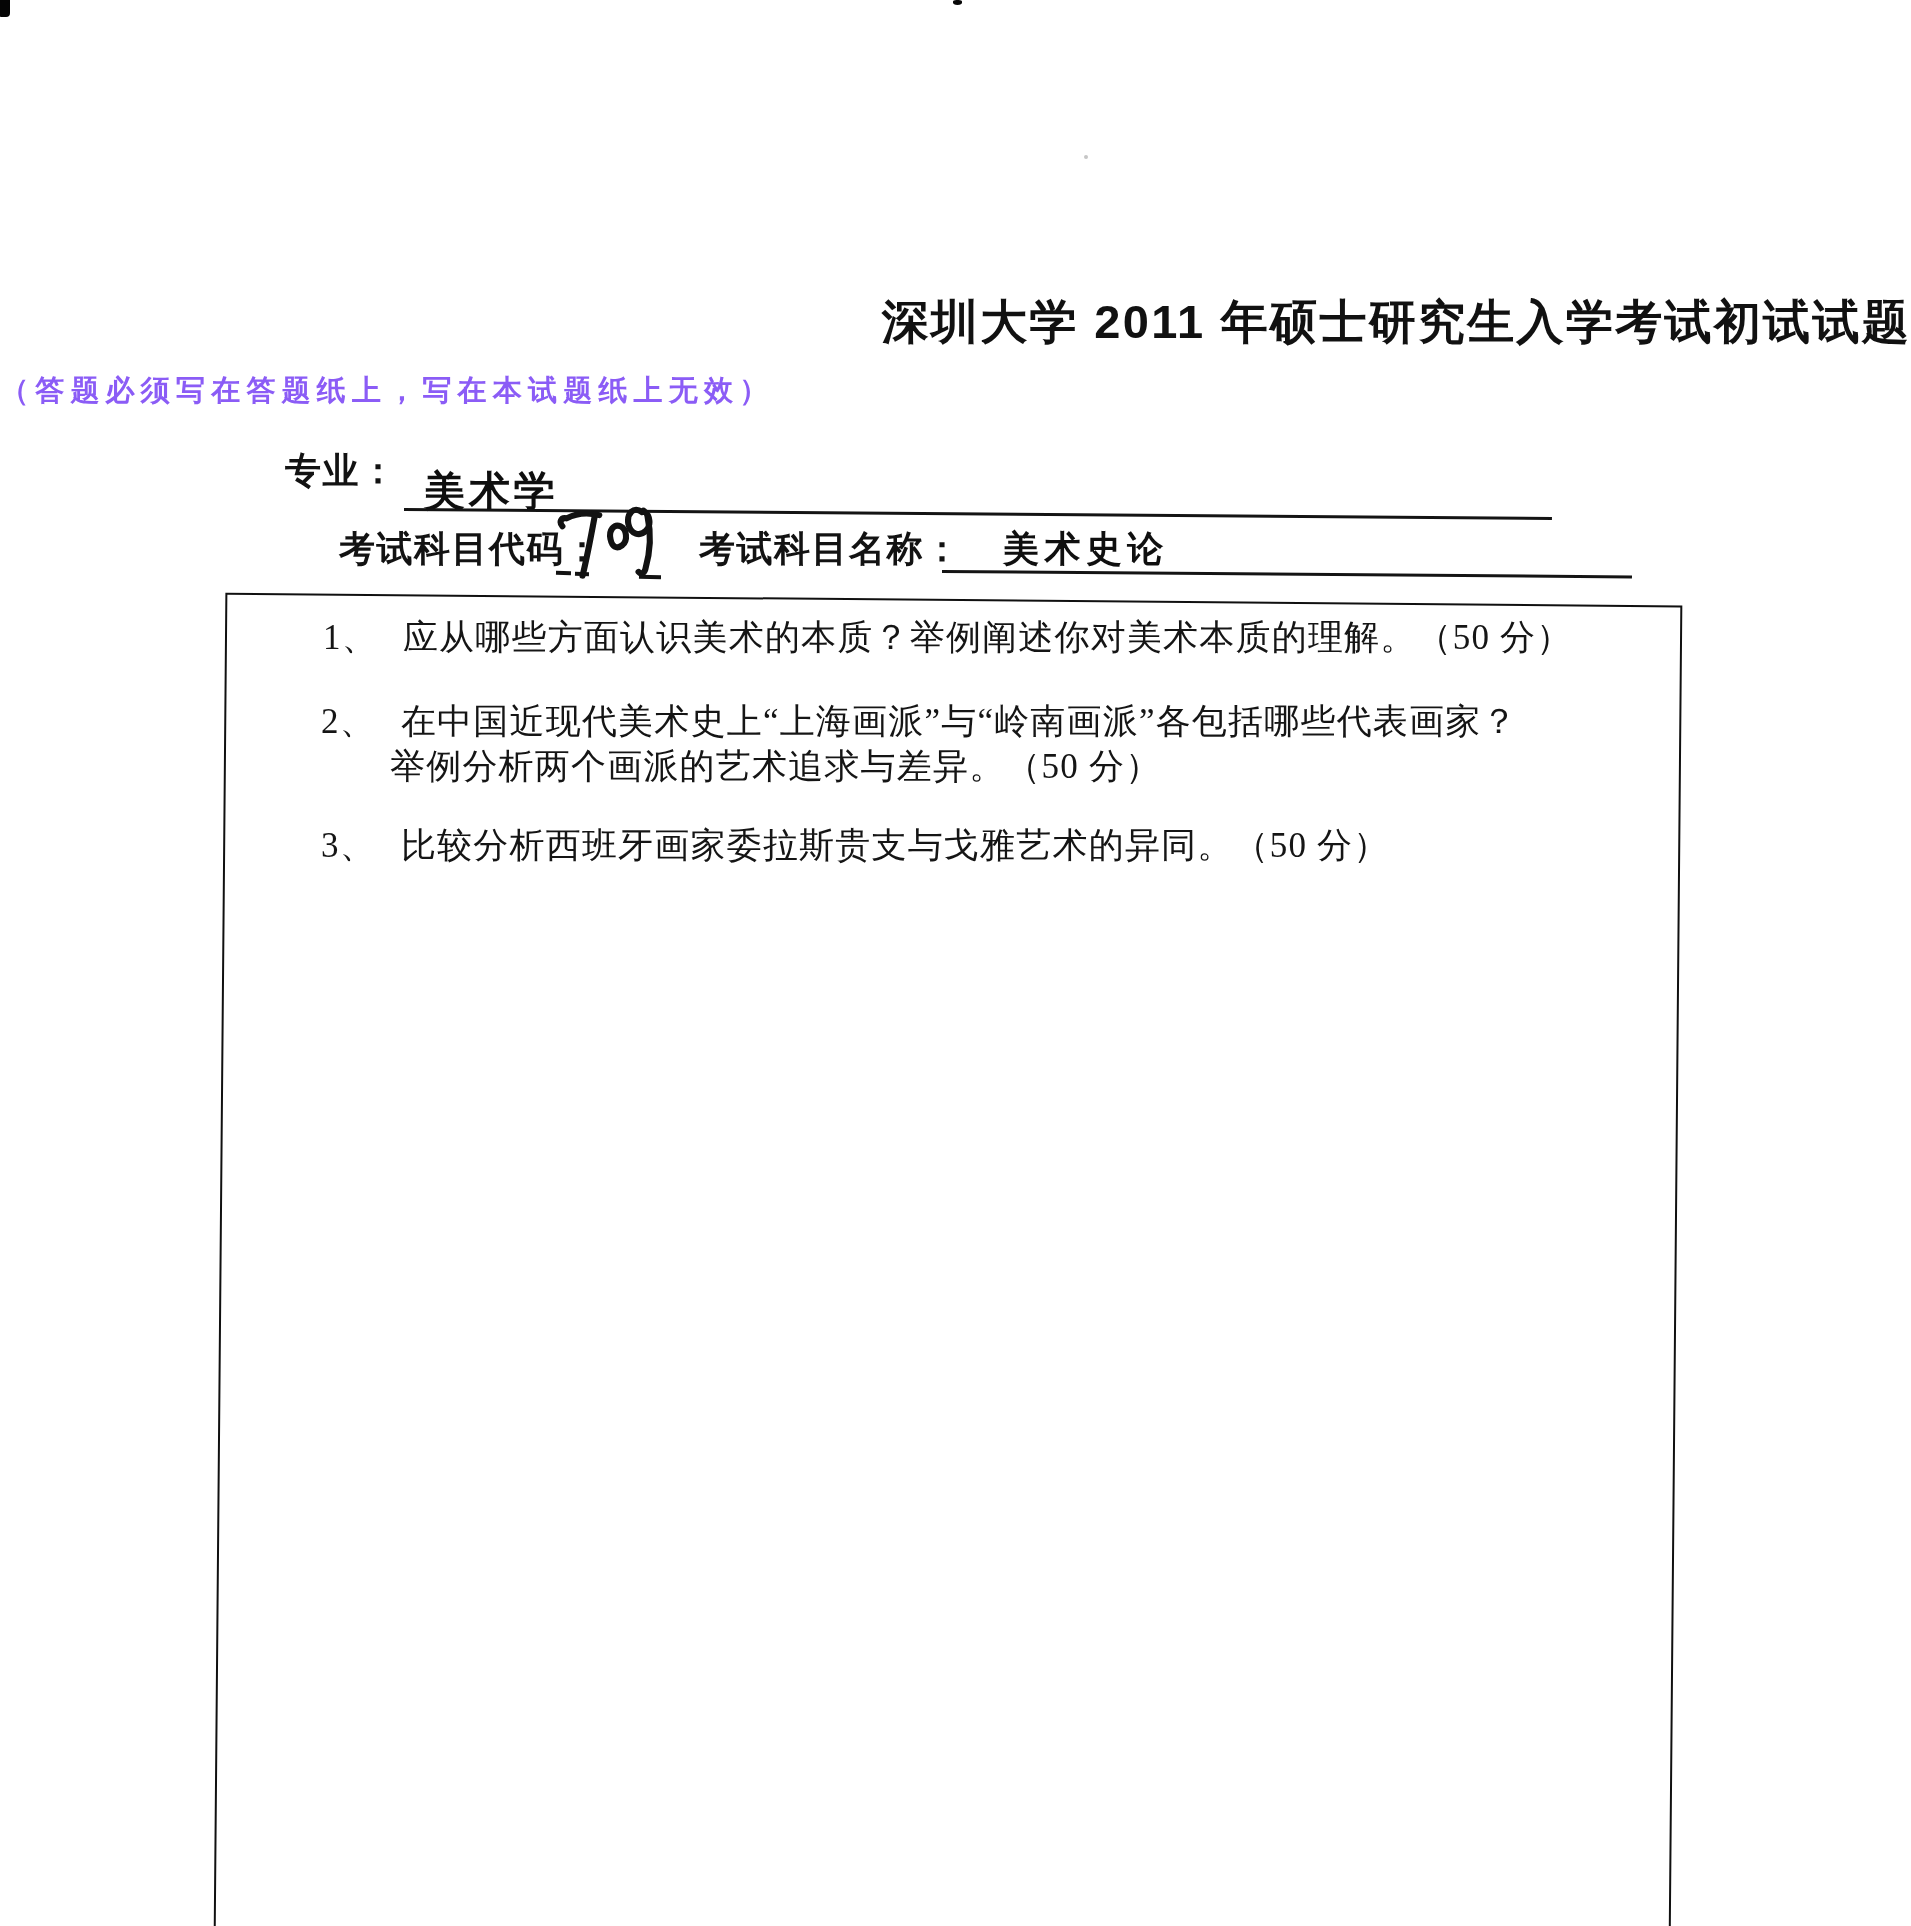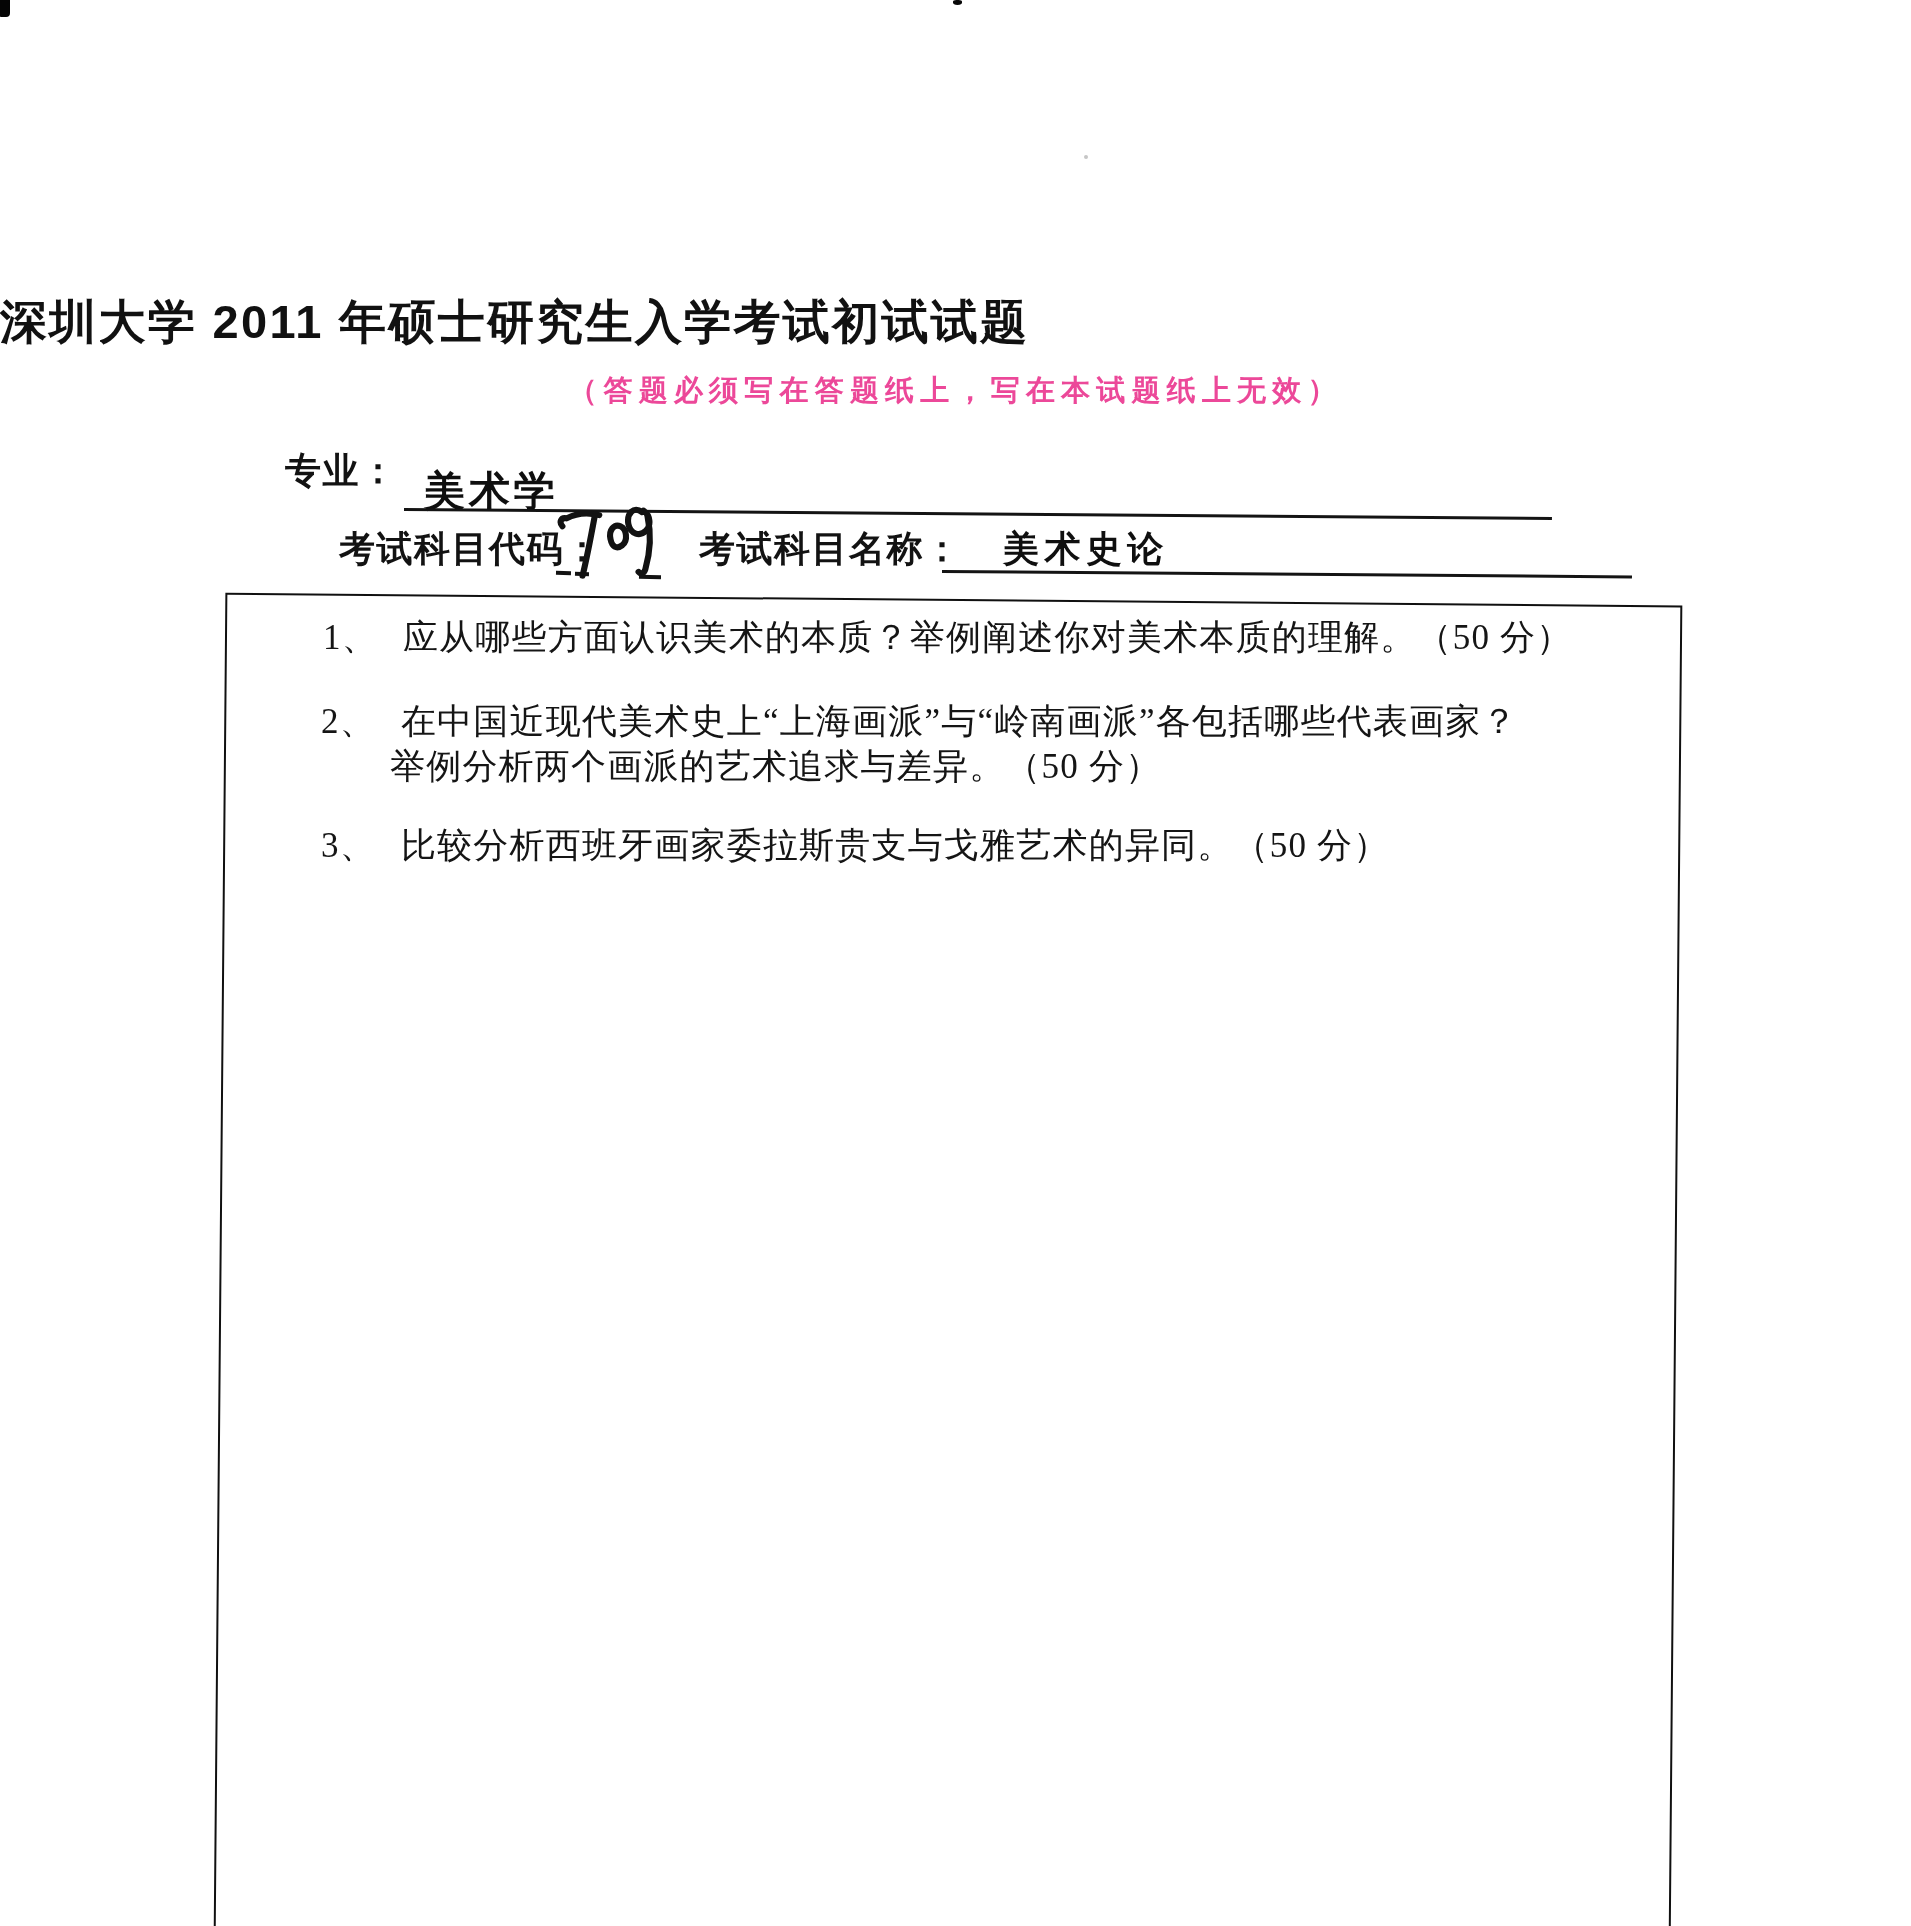--- a/index.html
+++ b/index.html
@@ -26,31 +26,30 @@
     border-radius: 40% 40% 55% 55%;
   }
   .artifact-faintdot {
     left: 1084px; top: 155px; width: 3.9px; height: 3.9px;
     background: #c6c6c6; border-radius: 50%;
   }
 
   
   .title {
     left: 0; right: 0; top: 296px;
-    margin: 0; text-align: left;
+    margin: 0; text-align: right;
     font-family: "Liberation Sans", "DejaVu Sans", sans-serif;
     font-weight: 700; font-size: 47px; line-height: 1.1;
     letter-spacing: 2.3px; color: #111;
   }
   .subtitle {
     left: 0; right: 0; top: 374px;
-    text-align: center;
     font-family: "Liberation Sans", "DejaVu Sans", sans-serif;
     font-weight: 600; font-size: 29px; line-height: 1.15;
-    letter-spacing: 6.2px; color: #ec4899;
+    letter-spacing: 6.2px; color: #8b5cf6;
   }
 
   
   .field-label {
     font-family: "Liberation Sans", "DejaVu Sans", sans-serif;
     font-weight: 700; font-size: 36px; line-height: 1.1;
     letter-spacing: 1.5px; color: #121212; white-space: nowrap;
   }
   .field-value {
     font-family: "Liberation Sans", "DejaVu Sans", sans-serif;

